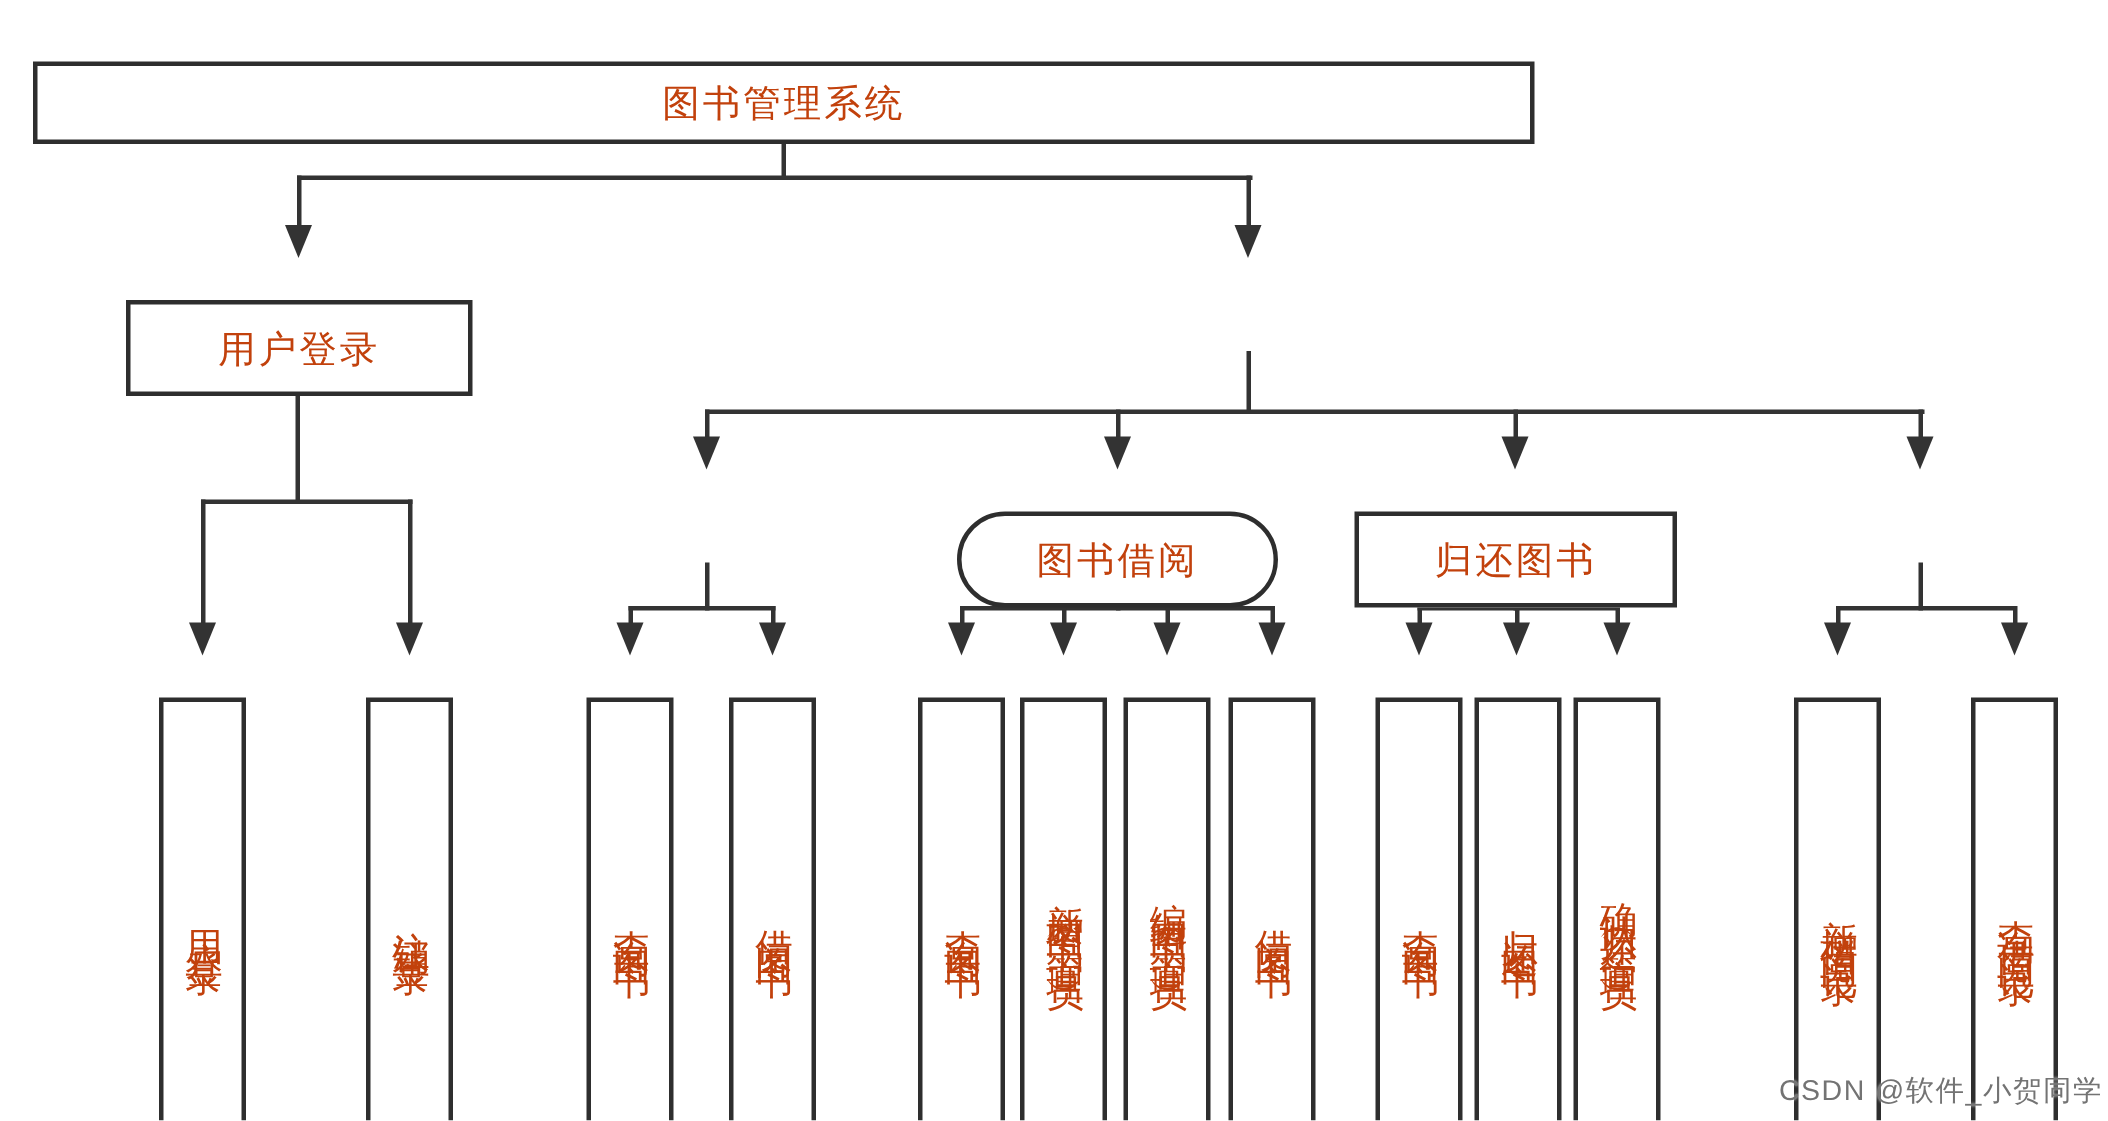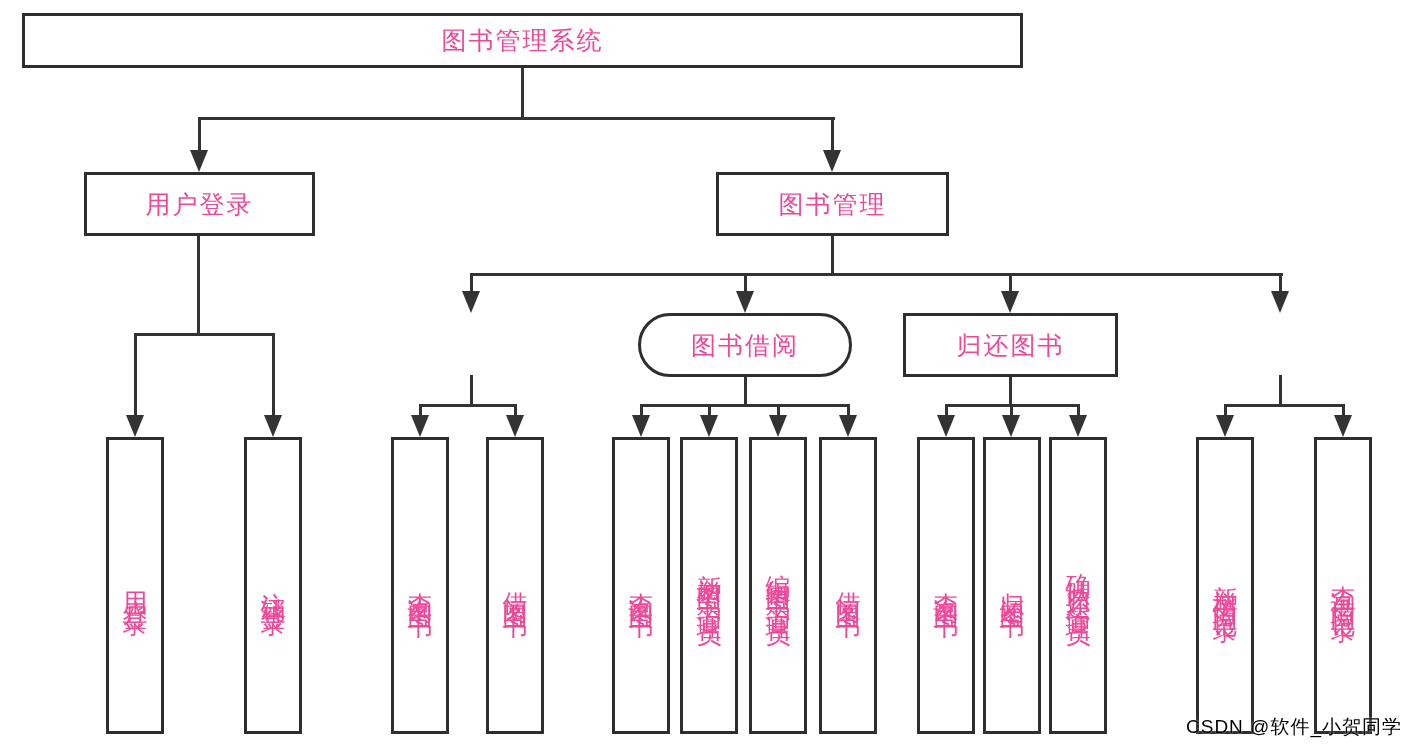--- a/index.html
+++ b/index.html
@@ -3,37 +3,37 @@
 <meta charset="utf-8">
 <style>
   html,body{margin:0;padding:0;background:#ffffff;}
   .canvas{
     position:relative;width:1405px;height:747px;background:#ffffff;
     font-family:"Liberation Sans","DejaVu Sans",sans-serif;overflow:hidden;
   }
   .node{
     position:absolute;box-sizing:border-box;background:#ffffff;
     border:3px solid #2e2e2e;display:flex;align-items:center;justify-content:center;
-    color:#ec4899;z-index:2;
+    color:#c2410c;z-index:2;margin-top:28px;
   }
   .node .lbl{font-size:25px;letter-spacing:2px;white-space:nowrap;}
   .leaf .lbl{
     writing-mode:vertical-rl;text-orientation:mixed;
     font-size:25px;letter-spacing:7px;line-height:1;white-space:nowrap;
   }
   .vl{position:absolute;width:3px;background:#333333;z-index:1;}
   .hl{position:absolute;height:3px;background:#333333;z-index:1;}
   .ah{
     position:absolute;width:0;height:0;z-index:1;
     border-left:9px solid transparent;border-right:9px solid transparent;
     border-top:22px solid #333333;
   }
   .watermark{
     position:absolute;left:1186px;top:714px;z-index:5;
-    font-size:19px;color:#000000;white-space:nowrap;letter-spacing:1px;
+    font-size:19px;color:#737373;white-space:nowrap;letter-spacing:1px;
     text-shadow:0 0 2px rgba(255,255,255,0.9);
     text-align:center;
   }
 </style>
 </head>
 <body>
 
 <div class="canvas">
 
   <div class="node" style="left:22px;top:13px;width:1001px;height:55px;">
@@ -42,23 +42,20 @@
 
   <div class="vl" style="left:521px;top:68px;height:52px;"></div>
   <div class="hl" style="left:198px;top:117px;width:637px;"></div>
   <div class="vl" style="left:198px;top:117px;height:35px;"></div>
   <div class="ah" style="left:190px;top:150px;"></div>
   <div class="vl" style="left:831px;top:117px;height:35px;"></div>
   <div class="ah" style="left:823px;top:150px;"></div>
 
   <div class="node" style="left:84px;top:172px;width:231px;height:64px;">
     <span class="lbl">用户登录</span>
-  </div>
-  <div class="node" style="left:716px;top:172px;width:233px;height:64px;">
-    <span class="lbl">图书管理</span>
   </div>
 
   <div class="vl" style="left:197px;top:234px;height:102px;"></div>
   <div class="hl" style="left:134px;top:333px;width:141px;"></div>
   <div class="vl" style="left:134px;top:333px;height:84px;"></div>
   <div class="ah" style="left:126px;top:415px;"></div>
   <div class="vl" style="left:272px;top:333px;height:84px;"></div>
   <div class="ah" style="left:264px;top:415px;"></div>
 
   <div class="vl" style="left:831px;top:234px;height:42px;"></div>

